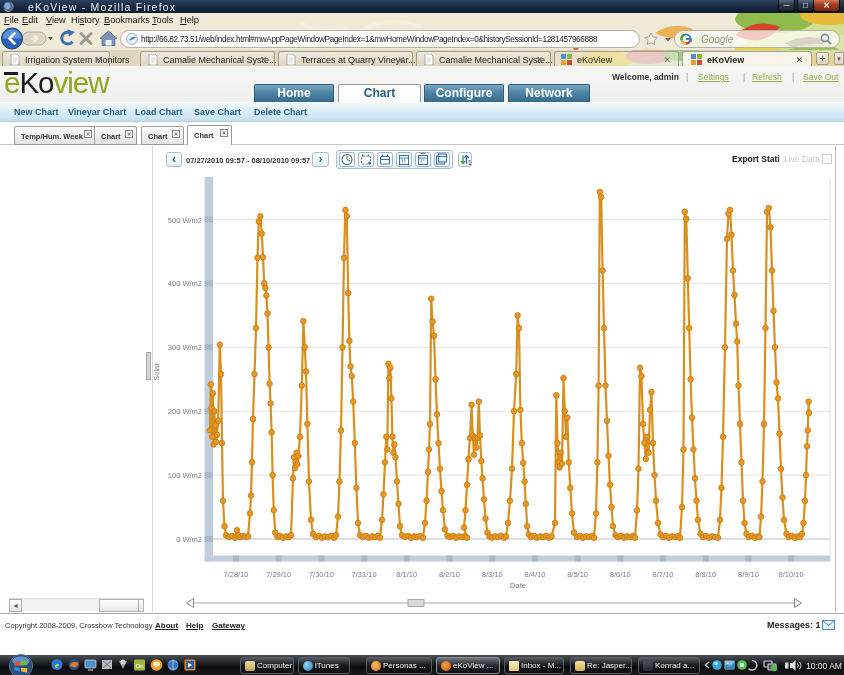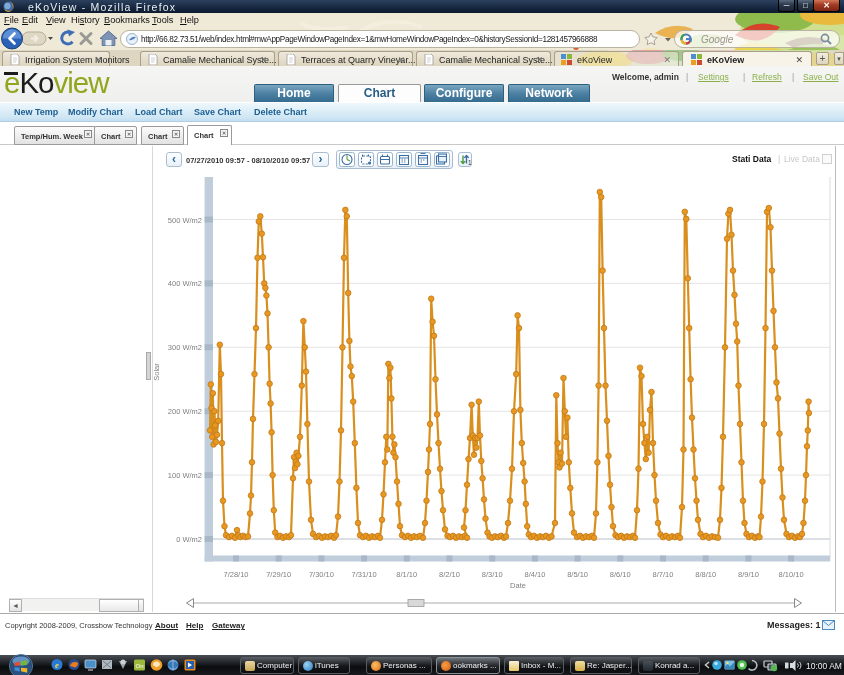--- a/index.html
+++ b/index.html
@@ -238,22 +238,22 @@
       <span style="position:absolute;left:743px;color:#999;">|</span>
       <a class="glink" style="position:absolute;left:752px;">Refresh</a>
       <span style="position:absolute;left:792px;color:#999;">|</span>
       <a class="glink" style="position:absolute;left:803px;">Save Out</a>
     </div>
   <div class="abs navtab" style="left:254px; width:80px;">Home</div>
   <div class="abs navtab active" style="left:338px; width:83px;">Chart</div>
   <div class="abs navtab" style="left:424px; width:80px;">Configure</div>
   <div class="abs navtab" style="left:508px; width:82px;">Network</div>
   <div class="abs" id="bluebar"></div>
-  <div class="abs bluelink" style="left:14px;">New Temp</div>
-  <div class="abs bluelink" style="left:68px;">Modify Chart</div>
+  <div class="abs bluelink" style="left:14px;">New Chart</div>
+  <div class="abs bluelink" style="left:68px;">Vineyar Chart</div>
   <div class="abs bluelink" style="left:135px;">Load Chart</div>
   <div class="abs bluelink" style="left:194px;">Save Chart</div>
   <div class="abs bluelink" style="left:254px;">Delete Chart</div>
 
   <div class="abs" id="itabrow"></div>
   <div class="abs itab" style="left:14px; width:82px;">
       <span class="itx">Temp/Hum. Week</span>
       <span class="ibox" style="right:3px;">✕</span>
     </div>
   <div class="abs itab" style="left:94px; width:43px;">
@@ -301,21 +301,21 @@
         <rect x="102.5" y="4" width="8" height="8" fill="#eaf2fa"></rect>
         <path d="M102.5 6.5 h8" stroke-width="0.9"></path>
     </g>
   </svg>  
     <div class="abs tbtn" style="left:458px; width:14px; top:151.5px; height:15px;"></div>
   <svg class="abs" style="left:458px; top:151.5px;" width="14" height="15" viewBox="0 0 14 15">
     <path d="M5 3.5 l0 8 m-2.2 -2.4 l2.2 2.4 l2.2 -2.4" stroke="#4a9a3a" stroke-width="1.4" fill="none"></path>
     <path d="M8.5 11.5 l0 -8 m-2.2 2.4 l2.2 -2.4 l2.2 2.4" stroke="#3a6ea5" stroke-width="1.4" fill="none"></path>
     <text x="10" y="13" font-size="6.5" fill="#333" font-family="Liberation Sans">1</text>
   </svg>
-  <div class="abs" style="left:732px; top:154px; font-size:8.5px; font-weight:bold; color:#111;">Stati Data</div>
+  <div class="abs" style="left:732px; top:154px; font-size:8.5px; font-weight:bold; color:#111;">Export Stati</div>
   <div class="abs" style="left:778px; top:154px; font-size:8.5px; color:#c8c8c8;">|</div>
   <div class="abs" style="left:784px; top:154px; font-size:8.5px; color:#c8c8c8;">Live Data</div>
   <div class="abs" style="left:822px; top:154px; width:10px; height:10px; border:1px solid #d0d0d0; background:#fafafa;"></div>
 
   <svg class="abs" style="left:152px; top:146px;" width="684" height="466" viewBox="152 146 684 466">
     <g stroke="#e4e4e4" stroke-width="1">
       <path d="M213 219.5 H830 M213 283.4 H830 M213 347.3 H830 M213 411.2 H830 M213 475.1 H830"></path>
     </g>
     <path d="M213 539 H830" stroke="#b8bec8" stroke-width="1"></path>
     <path d="M830 177 V561" stroke="#dcdcdc" stroke-width="1"></path>
@@ -773,21 +773,21 @@
   <div class="abs taskbtn" style="left:298px; width:52px;">
       <span class="taskico" style="background:radial-gradient(circle at 35% 35%, #9ad4f0, #2878c0); border-radius:50%;"></span>
       <span class="tasktxt">iTunes</span>
     </div>
   <div class="abs taskbtn" style="left:366px; width:66px;">
       <span class="taskico" style="background:radial-gradient(circle at 40% 40%, #f8c060, #e06818); border-radius:50%;"></span>
       <span class="tasktxt">Personas ...</span>
     </div>
   <div class="abs taskbtn" style="left:436px; width:64px; background:linear-gradient(rgba(160,165,172,0.55),rgba(50,54,60,0.65) 50%,rgba(12,14,18,0.7)); border-color:#8a9098;">
       <span class="taskico" style="background:radial-gradient(circle at 40% 40%, #f8a040, #d05818); border-radius:50%;"></span>
-      <span class="tasktxt">ookmarks ...</span>
+      <span class="tasktxt">eKoView ...</span>
     </div>
   <div class="abs taskbtn" style="left:504px; width:60px;">
       <span class="taskico" style="background:linear-gradient(#f8f0d8,#e8c868); border-radius:1px;"></span>
       <span class="tasktxt">Inbox - M...</span>
     </div>
   <div class="abs taskbtn" style="left:570px; width:62px;">
       <span class="taskico" style="background:linear-gradient(#f0e0a0,#d8b048);"></span>
       <span class="tasktxt">Re: Jasper...</span>
     </div>
   <div class="abs taskbtn" style="left:638px; width:62px;">

